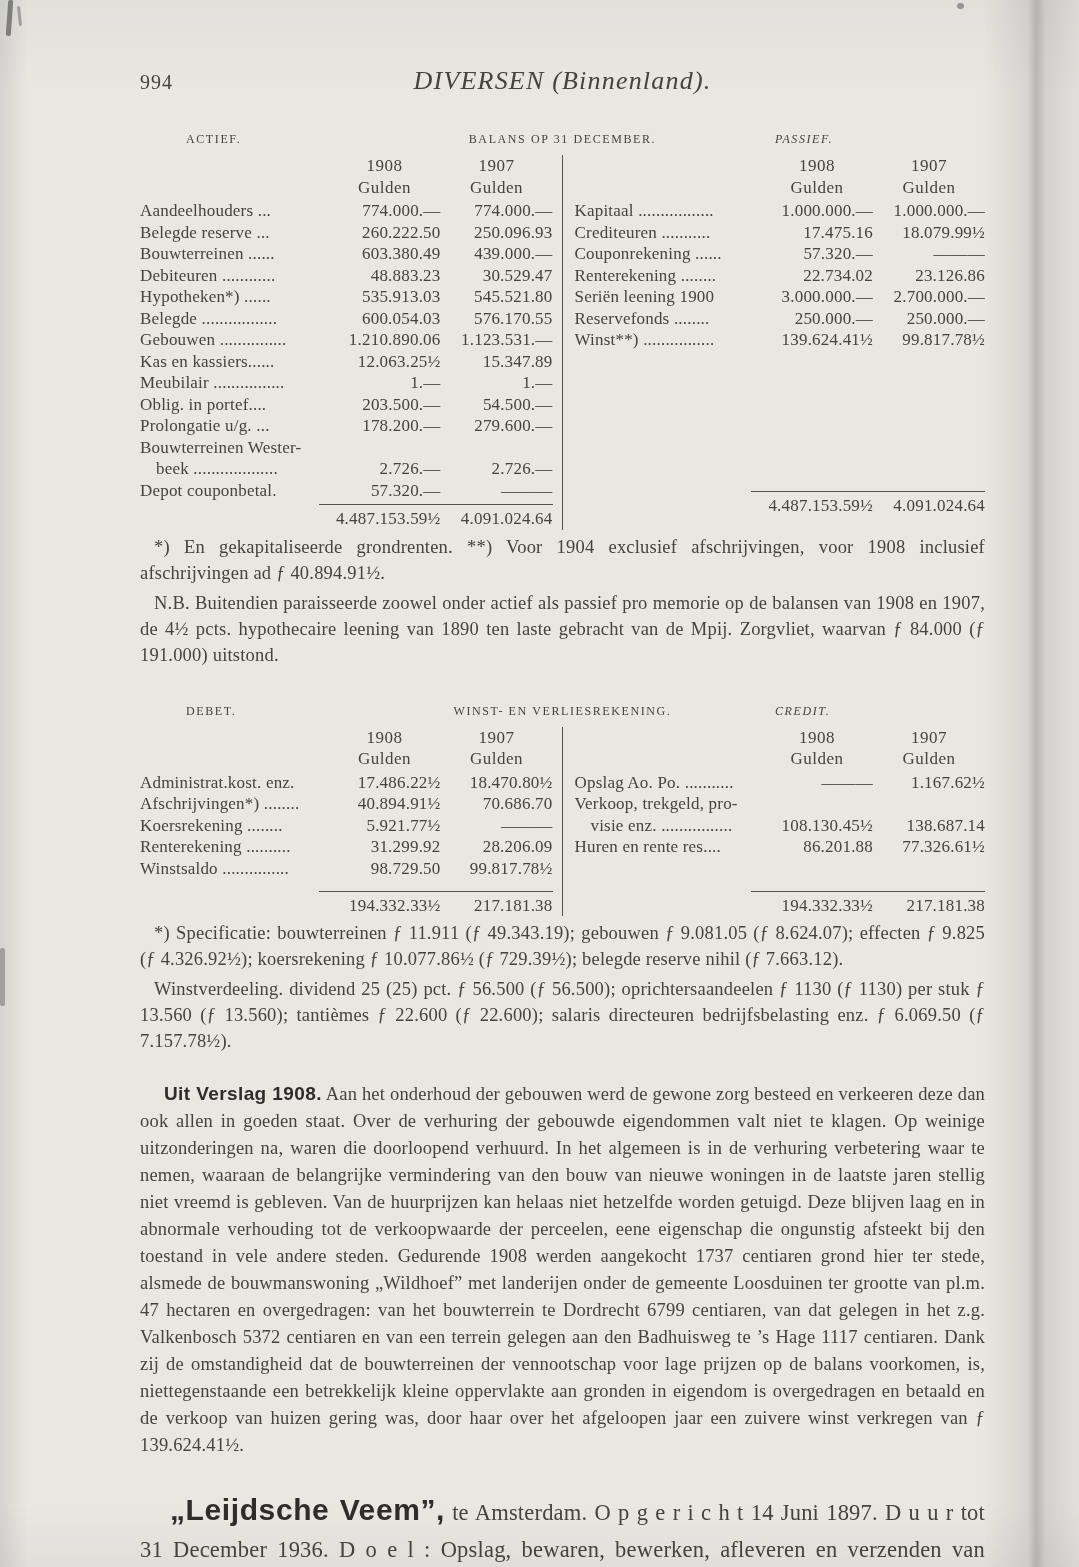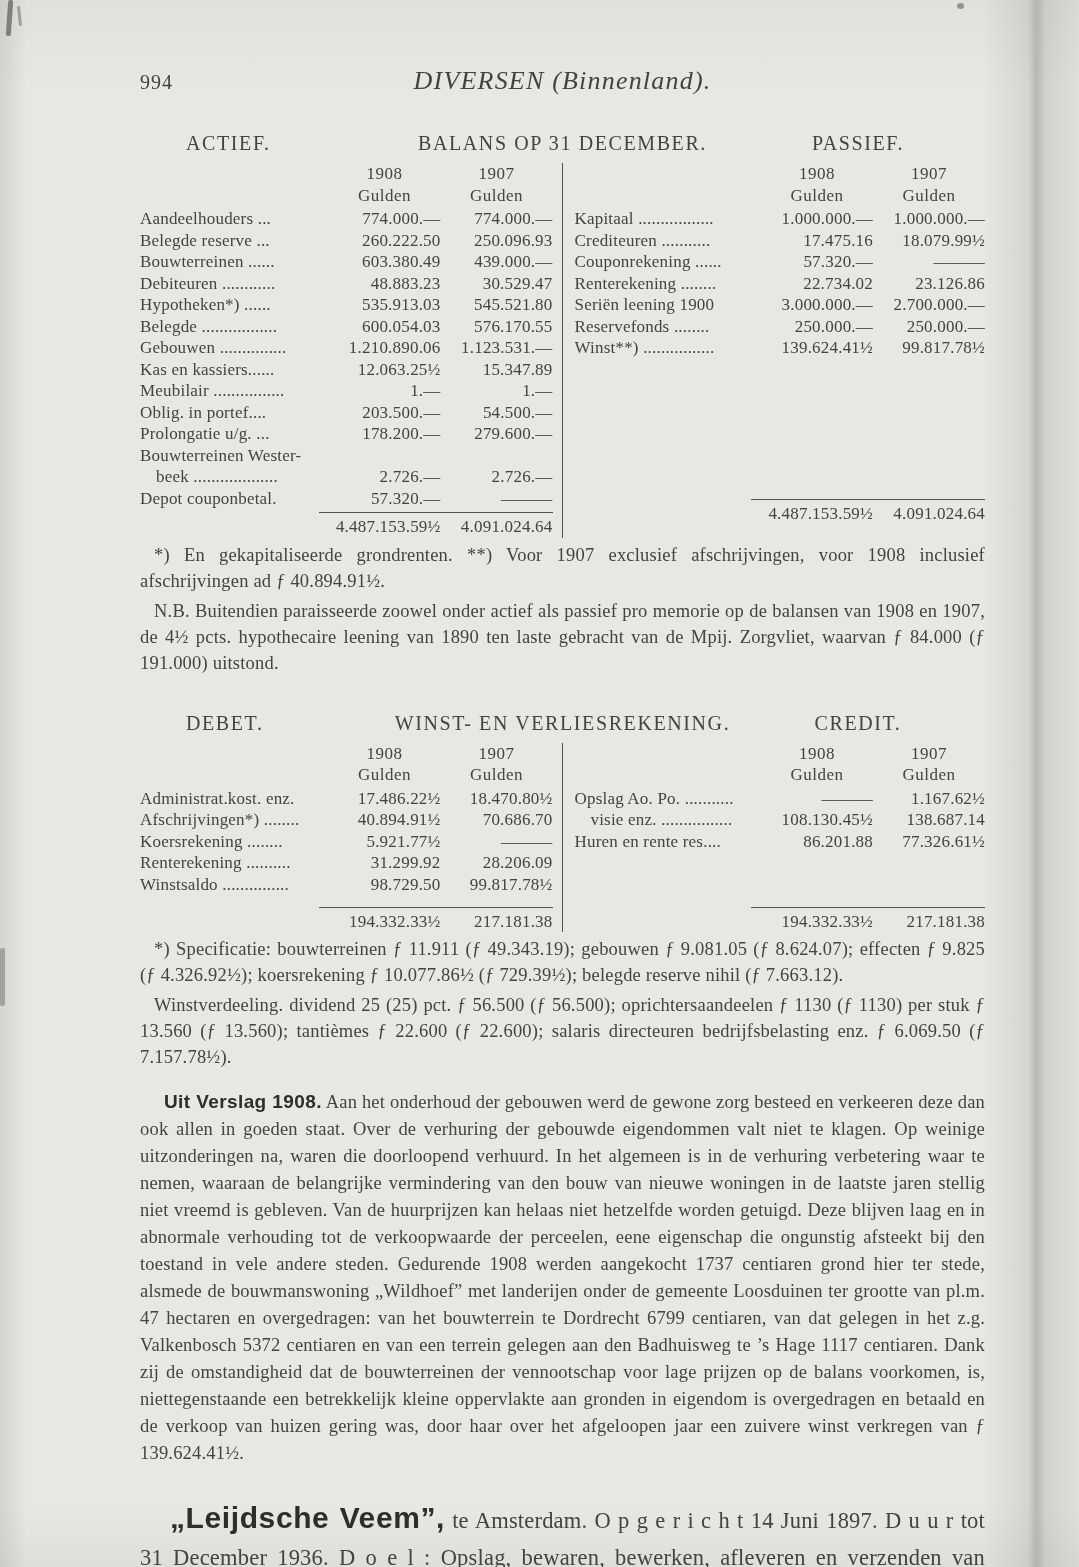--- a/index.html
+++ b/index.html
@@ -25,24 +25,24 @@
 
   .content{position:relative;padding:66px 94px 0 140px;width:845px;}
 
   
   .page-header{display:flex;align-items:baseline;font-size:20px;gap:12px;}
   .page-num{width:110px;letter-spacing:1px;}
   .doc-title{flex:1;text-align:center;font-style:italic;font-size:26px;letter-spacing:1.2px;}
   .hdr-spacer{width:110px;}
 
   
-  .stmt-head{display:flex;align-items:baseline;margin-top:36px;font-size:20px;letter-spacing:1.6px;}
+  .stmt-head{display:flex;align-items:baseline;margin-top:36px;font-size:12px;letter-spacing:1.6px;}
   .stmt-head .side-l{width:210px;padding-left:46px;box-sizing:border-box;}
   .stmt-head .mid{flex:1;text-align:center;}
-  .stmt-head .side-r{width:210px;text-align:center;padding-right:44px;box-sizing:border-box;}
+  .stmt-head .side-r{width:210px;text-align:left;padding-right:44px;box-sizing:border-box;font-style:italic;}
 
   
   .stmt-table{display:flex;margin-top:8px;font-size:17px;line-height:21.5px;}
   .half{width:50%;box-sizing:border-box;}
   .half.left{border-right:1.5px solid #55534d;padding-right:9px;}
   .half.right{padding-left:12px;}
   .yrow{display:flex;}
   .yrow .tlabel{flex:1;}
   .hval{width:112px;text-align:center;letter-spacing:.5px;}
   .tbody{margin-top:2px;}
@@ -52,21 +52,21 @@
   .tval{width:112px;text-align:right;white-space:nowrap;}
   .balance .tbody{min-height:288px;}
   .wv .tbody{min-height:116px;}
   .totrule{margin-left:auto;width:234px;border-top:1.6px solid #55534d;margin-top:3px;margin-bottom:3px;}
   .trow.total{font-size:17px;}
 
   
   .para{font-size:18.5px;line-height:26px;text-align:justify;letter-spacing:.2px;margin:0;}
   .fn{text-indent:14px;margin-top:4px;}
   .lead-bold{font-family:"Liberation Sans","DejaVu Sans",sans-serif;font-weight:bold;color:#2e2d29;}
-  .verslag{margin-top:18px;text-indent:24px;line-height:27px;}
+  .verslag{margin-top:26px;text-indent:24px;line-height:27px;}
   .verslag .lead-bold{font-size:19px;letter-spacing:.4px;}
   .veem{margin-top:32px;font-size:22.5px;line-height:37px;text-indent:30px;letter-spacing:.2px;}
   .veem .lead-bold{font-size:30px;letter-spacing:.6px;}
 </style>
 </head>
 <body>
 
 <div class="page">
   <div class="artifact art-a"></div>
   <div class="artifact art-b"></div>
@@ -228,21 +228,21 @@
               </div>
             </div>
           <div class="totrule"></div>
           <div class="trow total">
             <span class="tlabel"></span>
             <span class="tval">4.487.153.59½</span>
             <span class="tval">4.091.024.64</span>
           </div>
         </div>
       </div>
-      <p class="para fn">*) En gekapitaliseerde grondrenten. **) Voor 1907 exclusief afschrijvingen, voor 1908 inclusief afschrijvingen ad ƒ 40.894.91½.</p>
+      <p class="para fn">*) En gekapitaliseerde grondrenten. **) Voor 1904 exclusief afschrijvingen, voor 1908 inclusief afschrijvingen ad ƒ 40.894.91½.</p>
       <p class="para fn">N.B. Buitendien paraisseerde zoowel onder actief als passief pro memorie op de balansen van 1908 en 1907, de 4½ pcts. hypothecaire leening van 1890 ten laste gebracht van de Mpij. Zorgvliet, waarvan ƒ 84.000 (ƒ 191.000) uitstond.</p>
     </section>
 
     <section style="margin-top:23px;">
       <div class="stmt-head">
         <span class="side-l">DEBET.</span>
         <span class="mid">WINST- EN VERLIESREKENING.</span>
         <span class="side-r">CREDIT.</span>
       </div>
       <div class="stmt-table wv">
@@ -301,20 +301,25 @@
             <span class="tlabel"></span>
             <span class="hval">Gulden</span>
             <span class="hval">Gulden</span>
           </div>
           <div class="tbody">
               <div class="trow">
                 <span class="tlabel">Opslag Ao. Po. ...........</span>
                 <span class="tval">———</span>
                 <span class="tval">1.167.62½</span>
               </div>
+              <div class="trow">
+                <span class="tlabel">Verkoop, trekgeld, pro-</span>
+                <span class="tval"></span>
+                <span class="tval"></span>
+              </div>
               <div class="trow indent">
                 <span class="tlabel">visie enz. ................</span>
                 <span class="tval">108.130.45½</span>
                 <span class="tval">138.687.14</span>
               </div>
               <div class="trow">
                 <span class="tlabel">Huren en rente res....</span>
                 <span class="tval">86.201.88</span>
                 <span class="tval">77.326.61½</span>
               </div>

